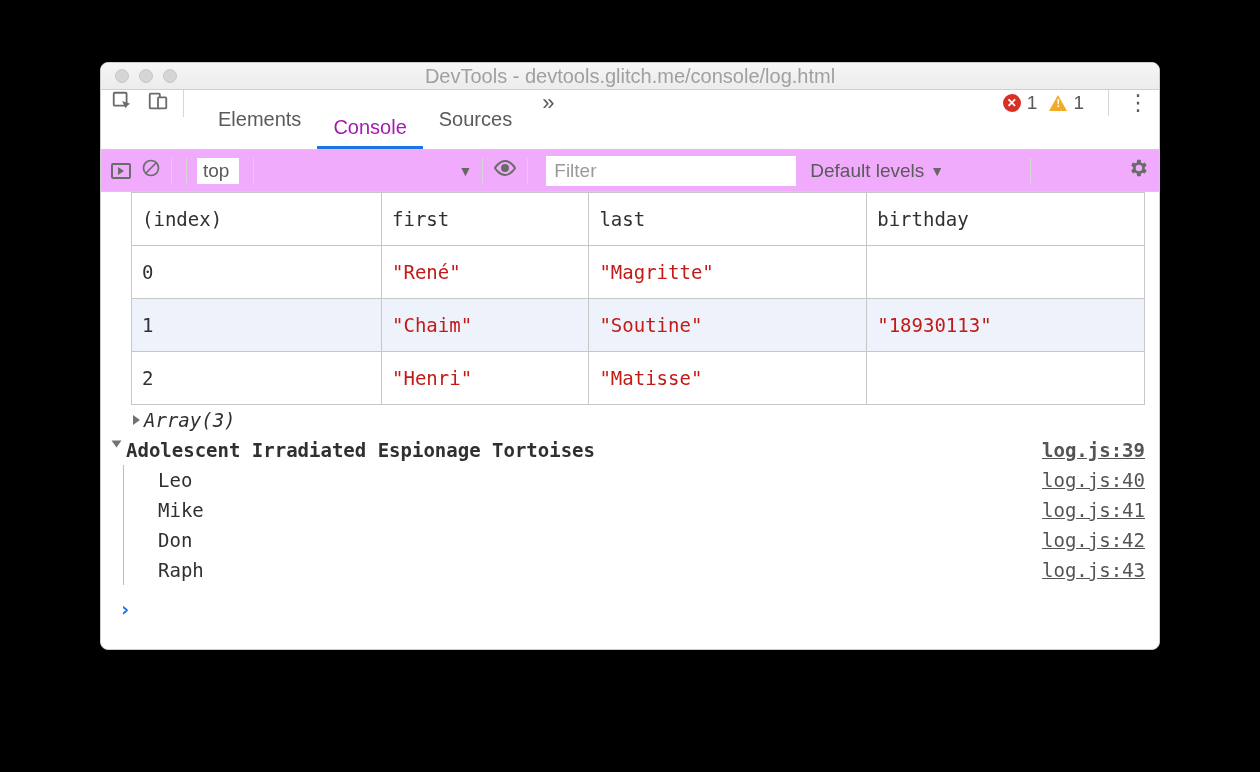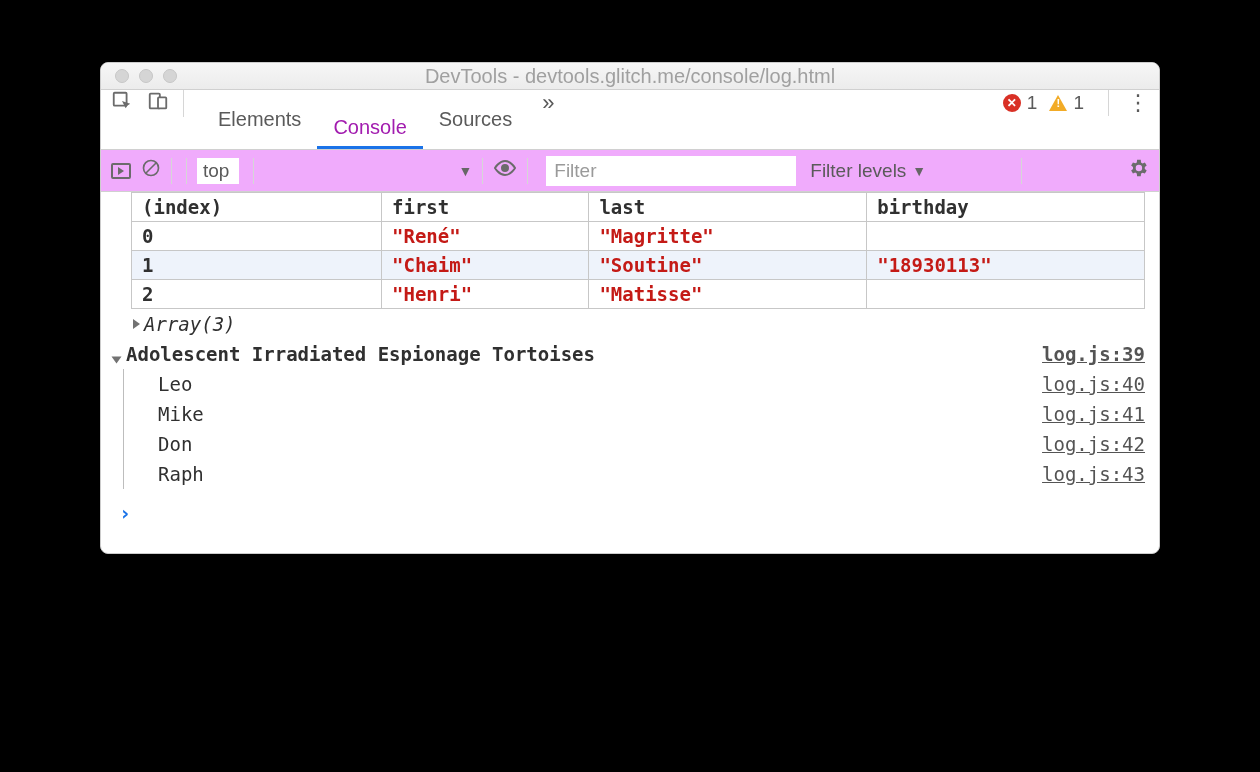--- a/index.html
+++ b/index.html
@@ -88,36 +88,36 @@
     font-family: "SFMono-Regular", Menlo, Consolas, monospace;
     font-size: 19px; color:#303030;
   }
   table.console-table {
     width: calc(100% - 14px);
     border-collapse: collapse;
     margin-top: 0;
   }
   table.console-table th, table.console-table td {
     border: 1px solid #c7c7c7;
-    padding: 3px 10px;
+    padding: 15px 10px;
     text-align: left;
-    font-weight: bold;
+    font-weight: normal;
   }
   table.console-table th { background:#fff; color:#303030;}
   .idx { width:250px;}
   .string { color:#c41a16; }
   tr.alt td { background:#eef3fb; }
 
   .array-line { padding: 4px 2px; display:flex; align-items:center; gap:4px;font-style:italic;}
   .tri { display:inline-block; width:0;height:0;border-top:5px solid transparent;border-bottom:5px solid transparent;border-left:7px solid #727272;}
   .tri.down { transform: rotate(90deg);}
 
   .group-block { position:relative; margin-left:-18px; }
   .group-head {
-    display:flex; align-items:flex-end; padding:4px 0;
+    display:flex; align-items:flex-start; padding:4px 0;
     font-weight:bold; color:#303030;
   }
   .group-head .src, .group-item .src {
     margin-left:auto; margin-right:14px;
     color:#545454; text-decoration: underline;
   }
   .group-list { border-left:1px solid #bdbdbd; margin-left:10px; padding-left: 0;}
   .group-item {
     display:flex; padding:4px 0 4px 34px;
     font-weight:normal;
@@ -186,21 +186,21 @@
     <span class="vline"></span>
     <span class="eye-icon">
       <svg viewBox="0 0 24 24" fill="none" stroke="#6b6b6b" stroke-width="2">
           <path d="M2 12s4-7 10-7 10 7 10 7-4 7-10 7S2 12 2 12z"></path>
           <circle cx="12" cy="12" r="3" fill="#6b6b6b"></circle>
         </svg>
     </span>
     <span class="vline"></span>
     <input class="filter-input" placeholder="Filter" style="">
     <span class="levels">
-      <span>Filter levels</span>
+      <span>Default levels</span>
       <span style="font-size:14px;color:#666;">▼</span>
     </span>
     <span class="vline" style="margin-left:auto"></span>
     <span class="gear-icon">
       <svg viewBox="0 0 24 24" fill="#6b6b6b">
           <path d="M19.4 13a7.8 7.8 0 000-2l2.1-1.6-2-3.4-2.5 1a7.7 7.7 0 00-1.7-1L15 3h-4l-.3 2.9a7.7 7.7 0 00-1.7 1l-2.5-1-2 3.4L6.6 11a7.8 7.8 0 000 2l-2.1 1.6 2 3.4 2.5-1a7.7 7.7 0 001.7 1L11 21h4l.3-2.9a7.7 7.7 0 001.7-1l2.5 1 2-3.4zM13 15.5A3.5 3.5 0 1116.5 12 3.5 3.5 0 0113 15.5z"></path>
         </svg>
     </span>
   </div>
 

